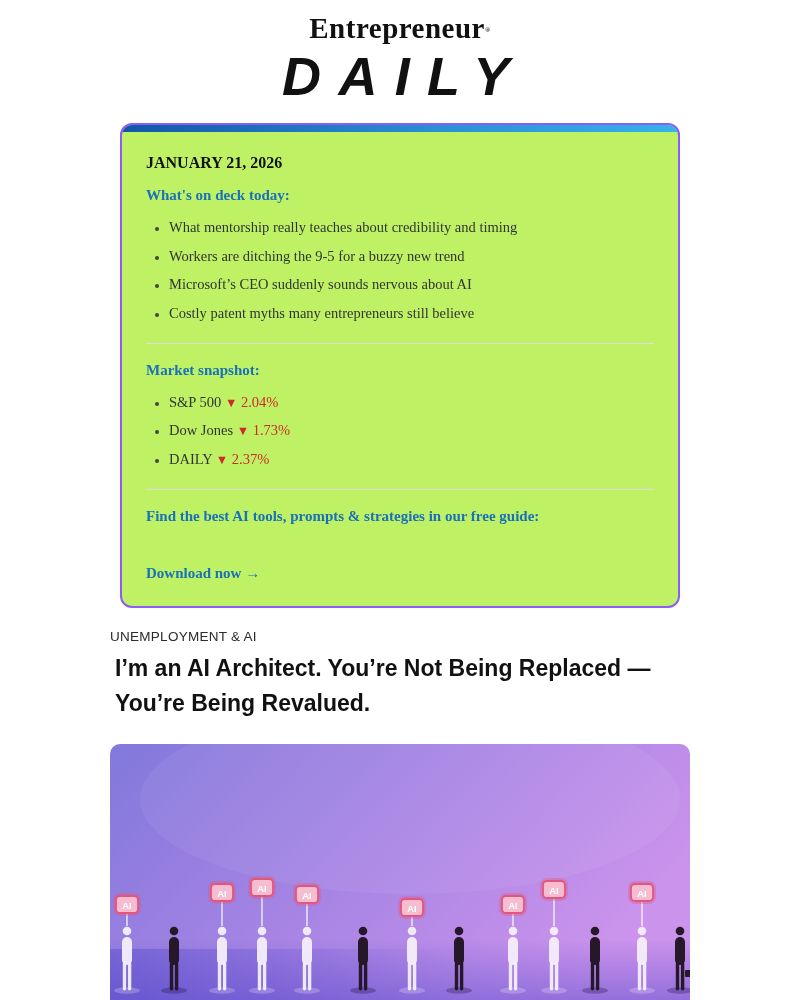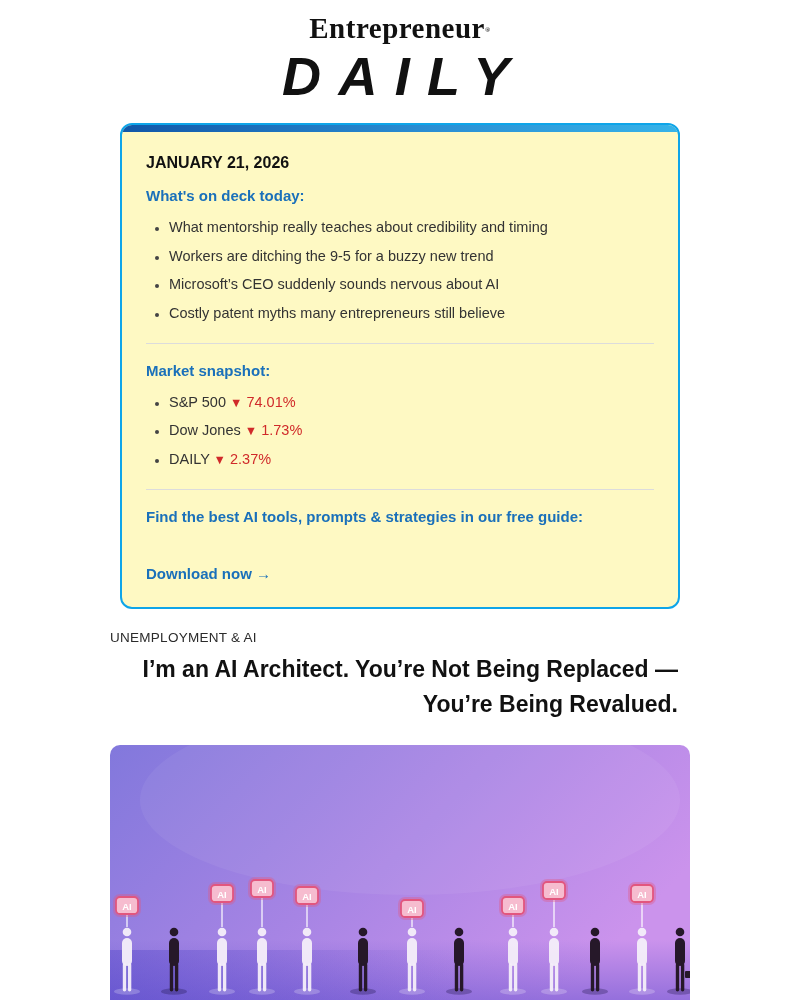--- a/index.html
+++ b/index.html
@@ -19,40 +19,40 @@
   }
   .logo-top sup { font-size:7px; vertical-align:6px; }
   .logo-daily {
     font-size:54px; font-weight:bold; color:#111;
     letter-spacing:0.32em; margin-top:0px; margin-left:0.16em;font-style:italic;
   }
 
   
   .digest-card {
     width:560px; margin:16px auto 0;
-    border:2px solid #0ea5e9; border-radius:12px;
-    overflow:hidden; background:#fef9c3;
+    border:2px solid #8b5cf6; border-radius:12px;
+    overflow:hidden; background:#bef264;font-family:Liberation Serif, serif;
   }
   .card-topbar { height:7px; background:linear-gradient(90deg,#1157a8 0%,#2a8ed3 55%,#36b3e9 100%); }
   .card-inner { padding:20px 24px 24px; }
   .date { font-size:16px; font-weight:bold; color:#111; margin:2px 0 15px; }
   .blue-heading { font-size:15px; font-weight:bold; color:#1a70ba; margin:0 0 12px; }
   ul.bullets { list-style:disc; padding-left:23px; margin:0; }
   ul.bullets li { font-size:14.5px; color:#333; margin-bottom:6.5px; line-height:1.52; }
   ul.bullets li::marker { color:#444; font-size:12px; }
   .divider { border:none; border-top:1px solid #dcdcdc; margin:19px 0 18px; }
   .m-red { color:#d02a2a; }
   .m-arrow { font-size:12.5px; }
   .body-text { font-size:14.5px; color:#333; line-height:1.55; margin:0 0 17px; max-width:520px; }
   .cta { font-size:15px; font-weight:bold; color:#1a70ba; text-decoration:none; cursor:pointer; display:inline-block;margin-top:28px; }
 
   
   .article { width:580px; margin:21px auto 0; }
   .kicker { font-size:13.5px; color:#2b2b2b; letter-spacing:0.02em; }
-  .headline { font-size:23px; font-weight:bold; color:#111; margin:7px 12px 0; cursor:pointer;text-align:right; }
+  .headline { font-size:23px; font-weight:bold; color:#111; margin:7px 5px 0; cursor:pointer; }
   .headline span { display:block; line-height:35px; }
   .hero {
     width:580px; height:270px; margin-top:23px;
     border-radius:10px 10px 0 0; overflow:hidden; cursor:pointer;
   }
   .hero svg { display:block; }
 </style>
 </head>
 <body>
 
@@ -77,21 +77,21 @@
         <li>Costly patent myths many entrepreneurs still believe</li>
       </ul>
 
       <hr class="divider">
 
       <h3 class="blue-heading">Market snapshot:</h3>
       <ul class="bullets">
         <li>
           <span>S&amp;P 500</span>
           <span class="m-red m-arrow">▼</span>
-          <span class="m-red">74.01%</span>
+          <span class="m-red">2.04%</span>
         </li>
         <li>
           <span>Dow Jones</span>
           <span class="m-red m-arrow">▼</span>
           <span class="m-red">1.73%</span>
         </li>
         <li>
           <span>DAILY</span>
           <span class="m-red m-arrow">▼</span>
           <span class="m-red">2.37%</span>

